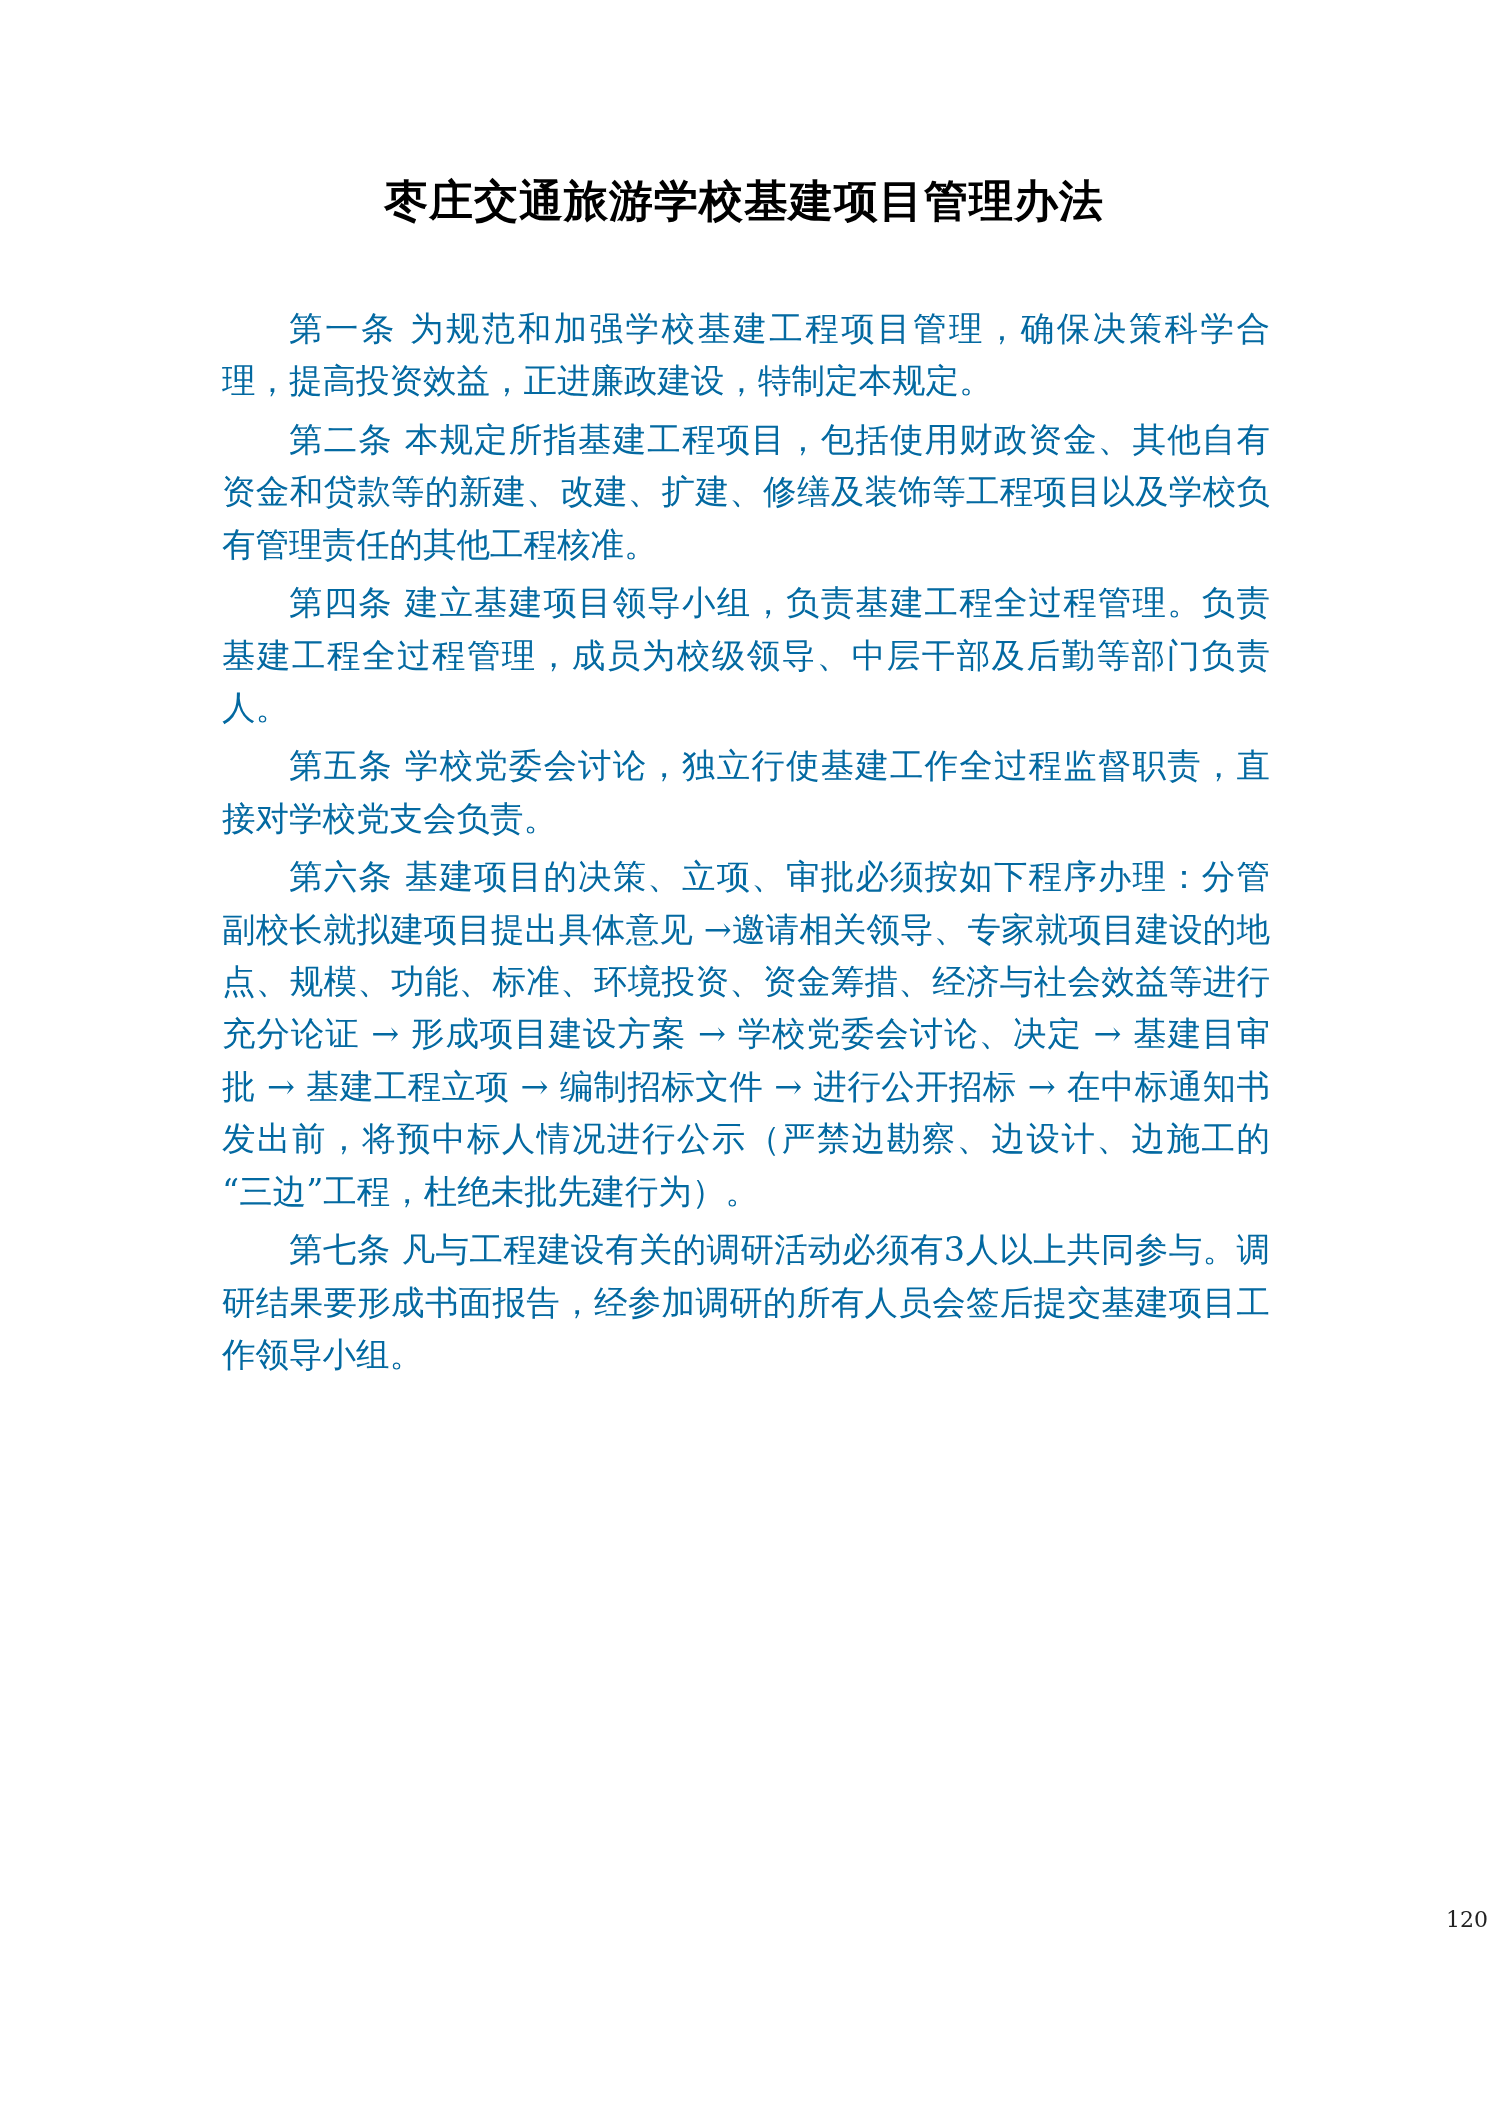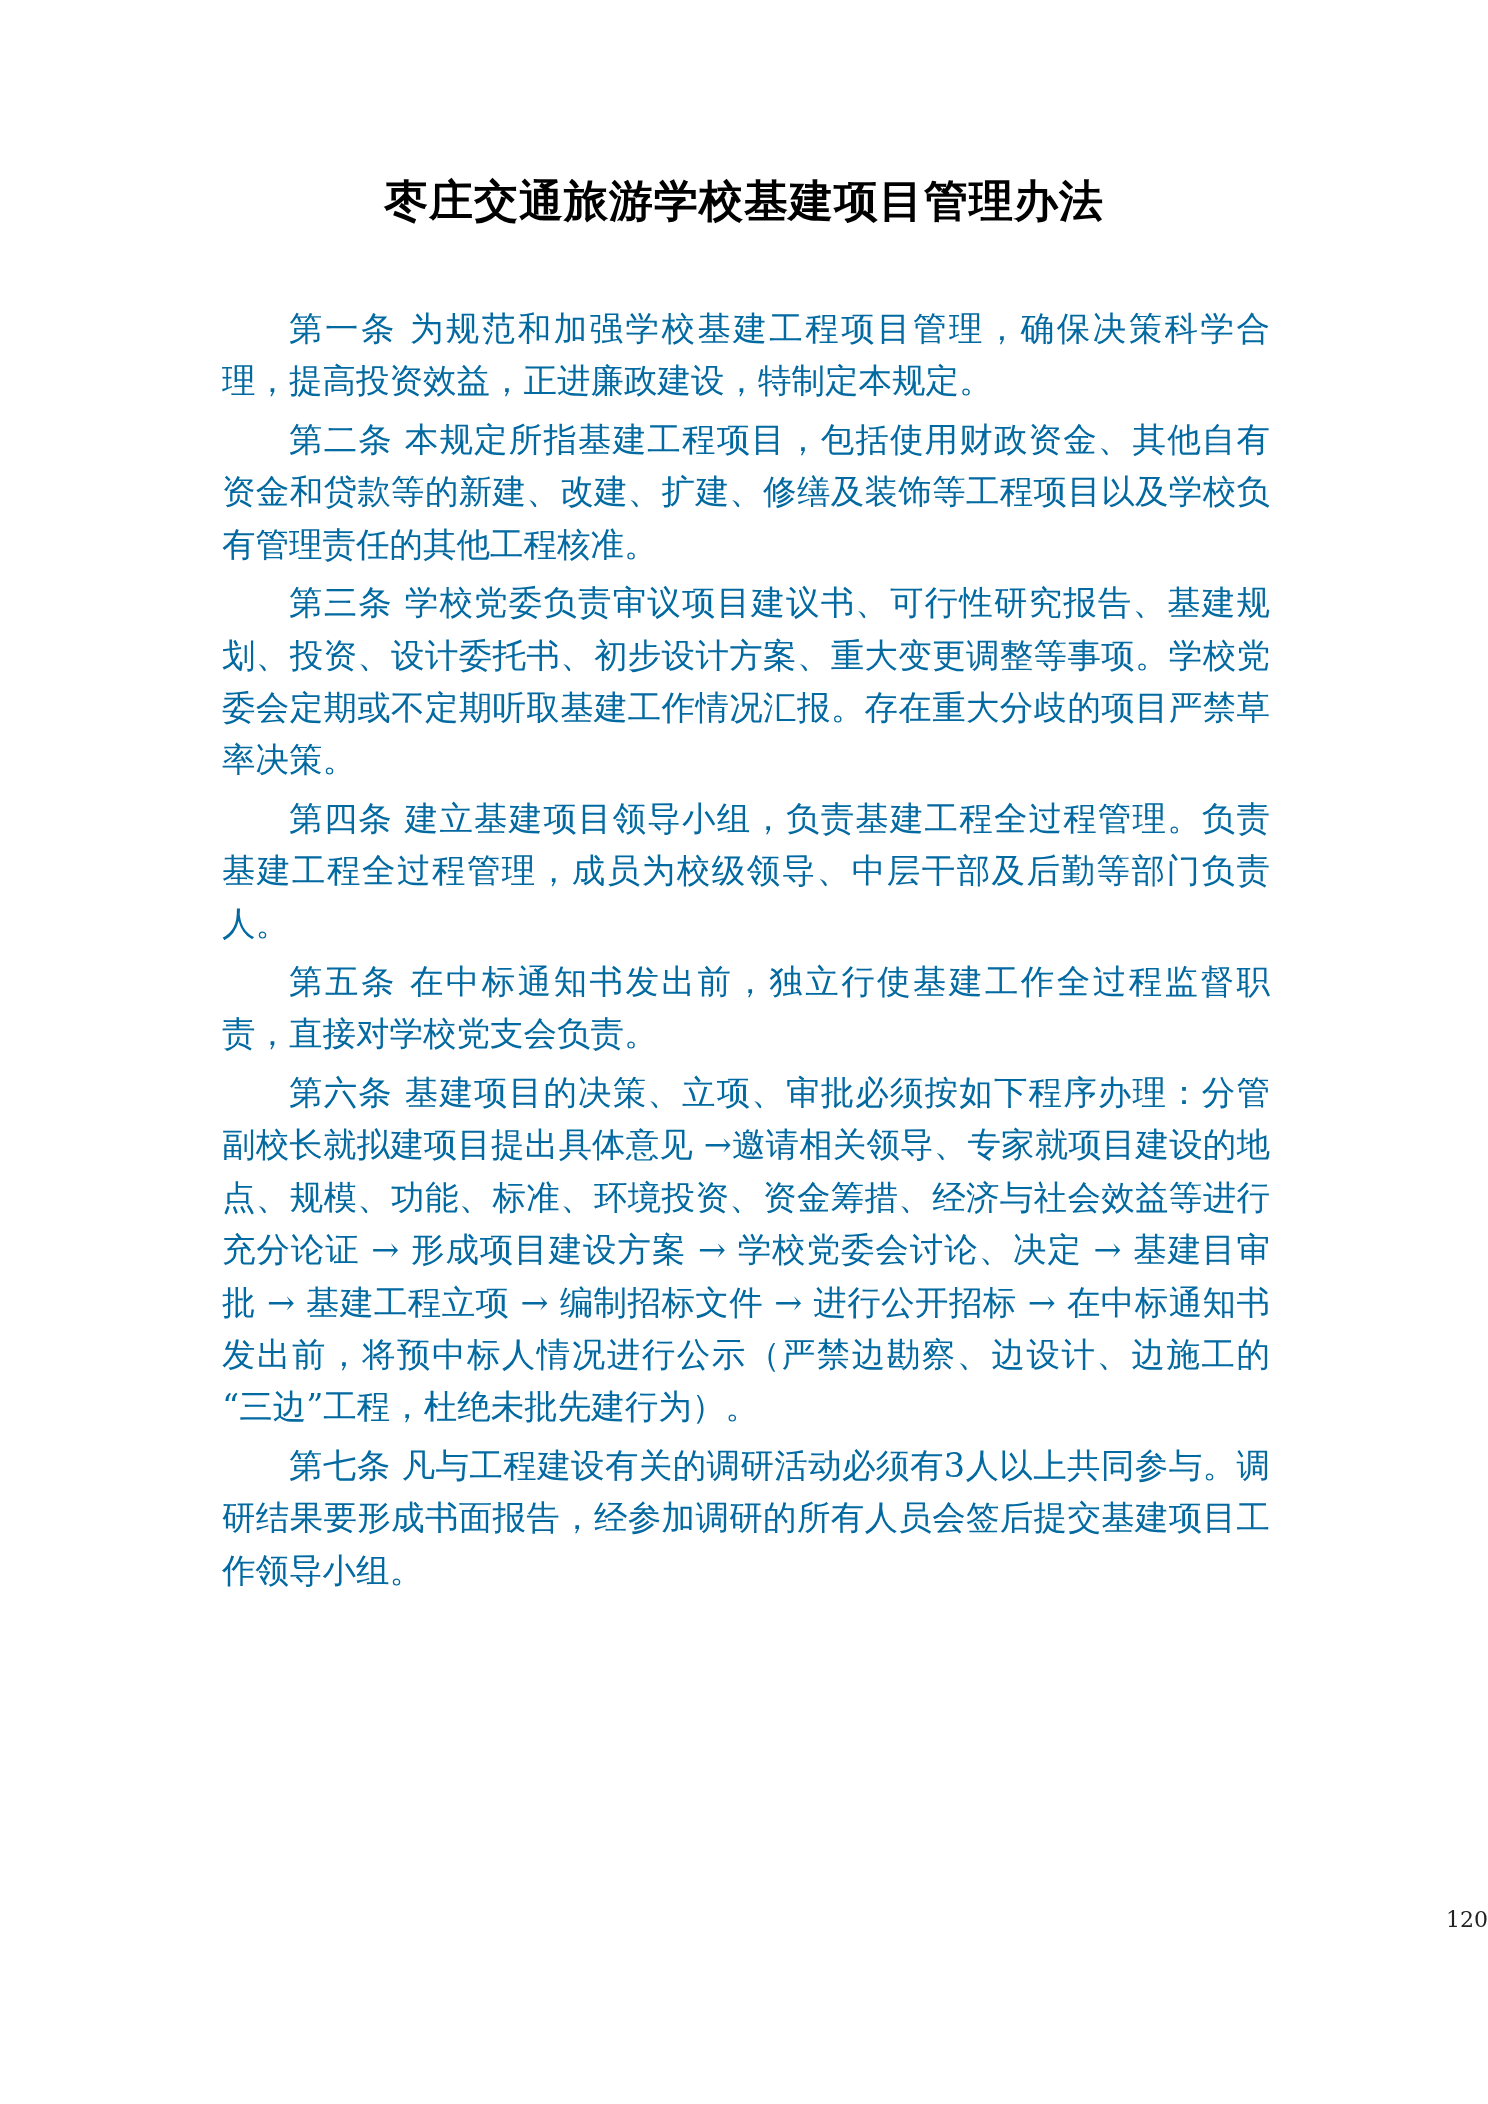--- a/index.html
+++ b/index.html
@@ -61,22 +61,21 @@
 </head>
 <body>
 
 <div class="page">
 
   <h1 class="doc-title">枣庄交通旅游学校基建项目管理办法</h1>
 
   <div class="body-area">
     <p class="para">第一条  为规范和加强学校基建工程项目管理，确保决策科学合理，提高投资效益，正进廉政建设，特制定本规定。</p>
     <p class="para">第二条  本规定所指基建工程项目，包括使用财政资金、其他自有资金和贷款等的新建、改建、扩建、修缮及装饰等工程项目以及学校负有管理责任的其他工程核准。</p>
-    <p class="para">第三条  学校党委负责审议项目建议书、可行性研究报告、基建规划、投资、设计委托书、初步设计方案、重大变更调整等事项。学校党委会定期或不定期听取基建工作情况汇报。存在重大分歧的项目严禁草率决策。</p>
     <p class="para">第四条  建立基建项目领导小组，负责基建工程全过程管理。负责基建工程全过程管理，成员为校级领导、中层干部及后勤等部门负责人。</p>
-    <p class="para">第五条  在中标通知书发出前，独立行使基建工作全过程监督职责，直接对学校党支会负责。</p>
+    <p class="para">第五条  学校党委会讨论，独立行使基建工作全过程监督职责，直接对学校党支会负责。</p>
     <p class="para">第六条  基建项目的决策、立项、审批必须按如下程序办理：分管副校长就拟建项目提出具体意见 →邀请相关领导、专家就项目建设的地点、规模、功能、标准、环境投资、资金筹措、经济与社会效益等进行充分论证 → 形成项目建设方案 → 学校党委会讨论、决定 → 基建目审批 → 基建工程立项 → 编制招标文件 → 进行公开招标 → 在中标通知书发出前，将预中标人情况进行公示（严禁边勘察、边设计、边施工的“三边”工程，杜绝未批先建行为）。</p>
     <p class="para">第七条  凡与工程建设有关的调研活动必须有3人以上共同参与。调研结果要形成书面报告，经参加调研的所有人员会签后提交基建项目工作领导小组。</p>
   </div>
 
   <div class="page-number">120</div>
 
 </div>
 
 </body></html>

